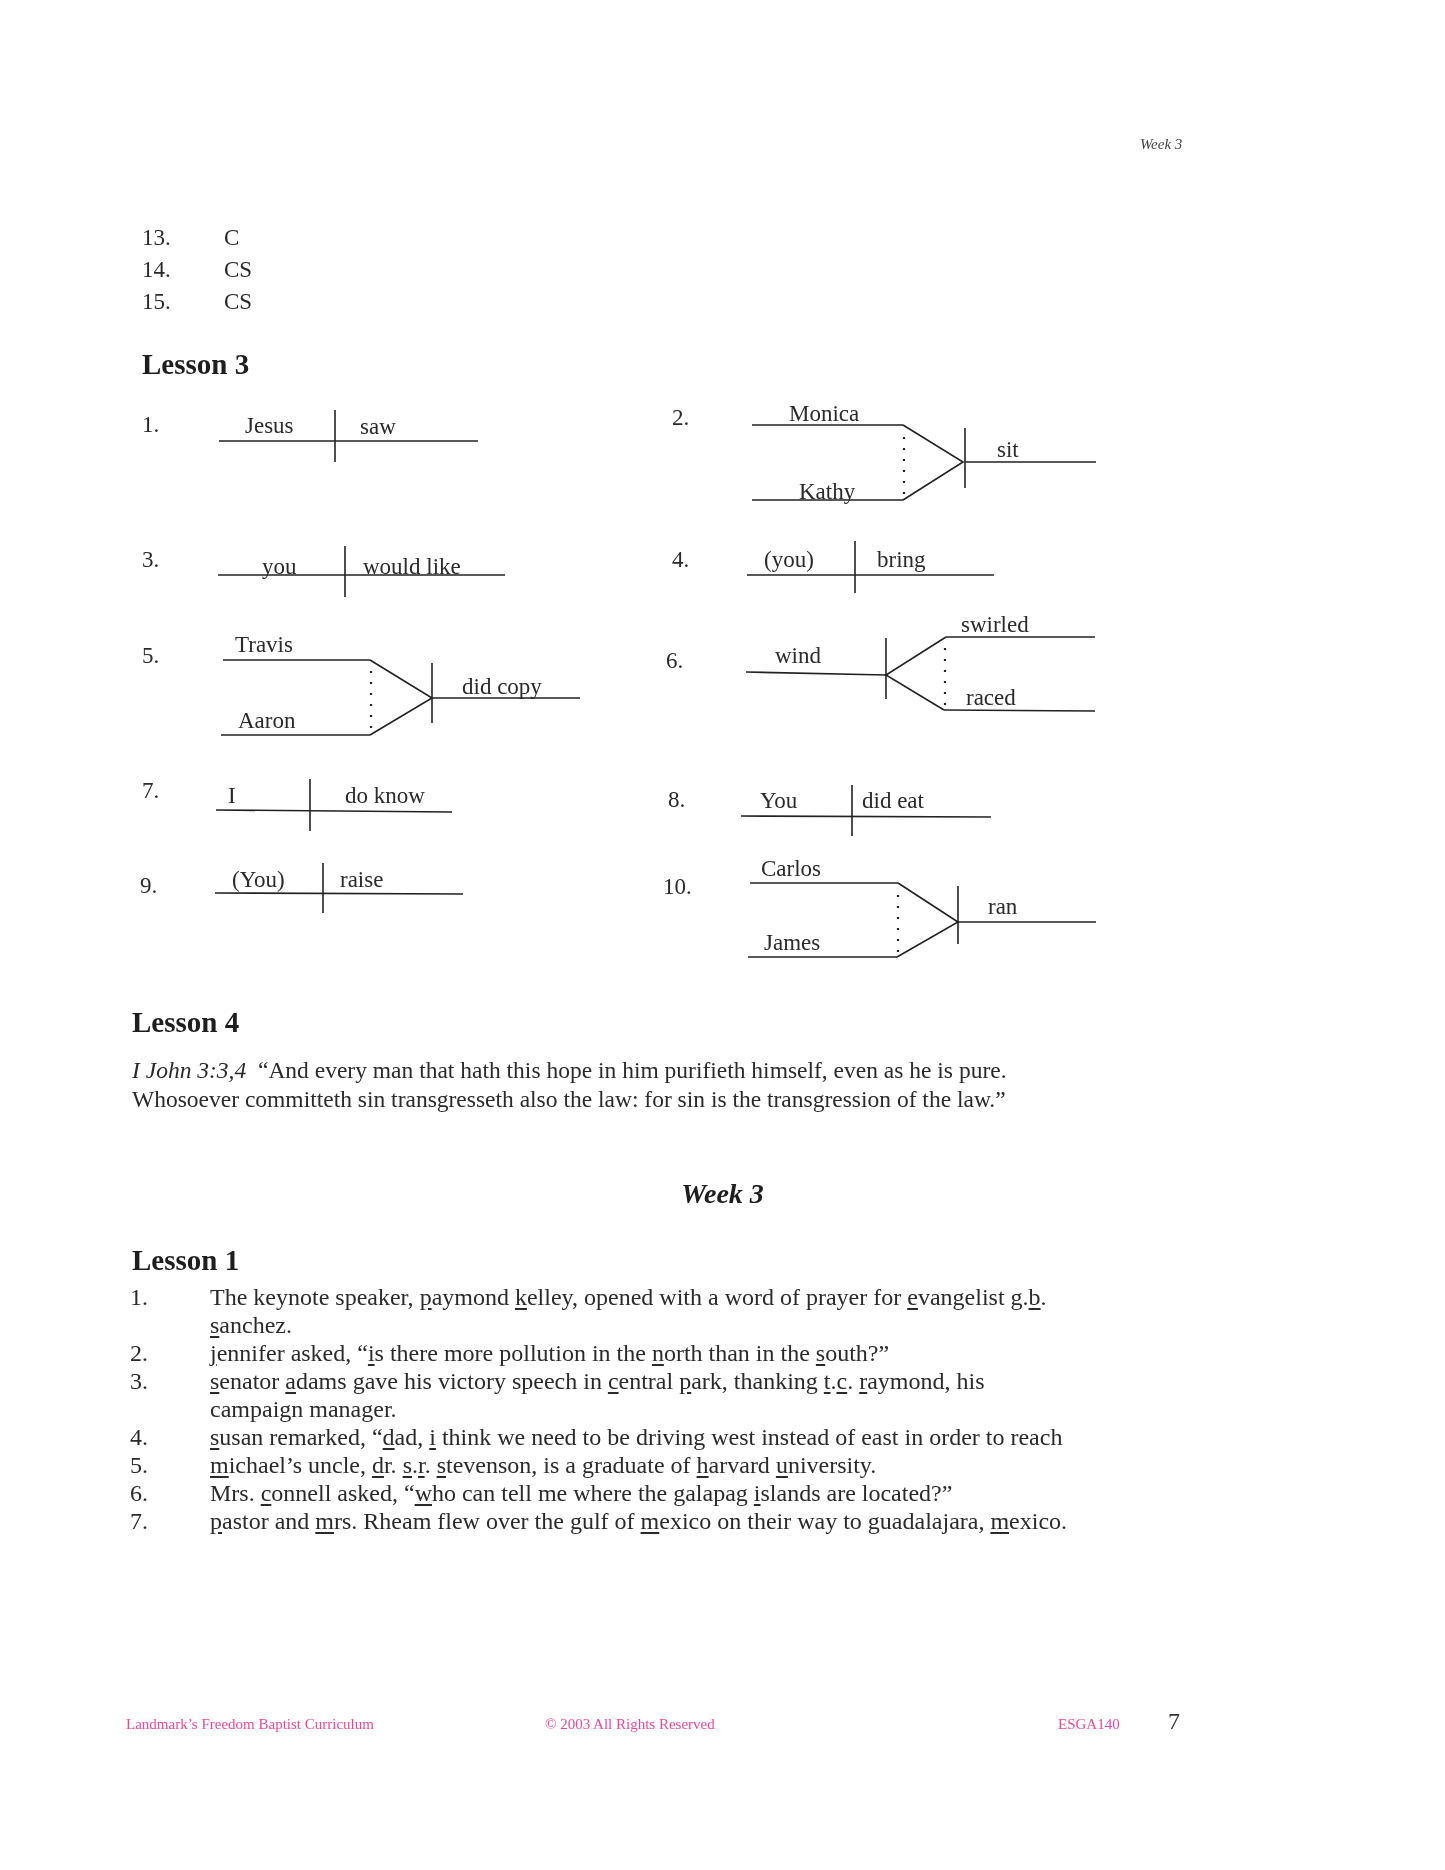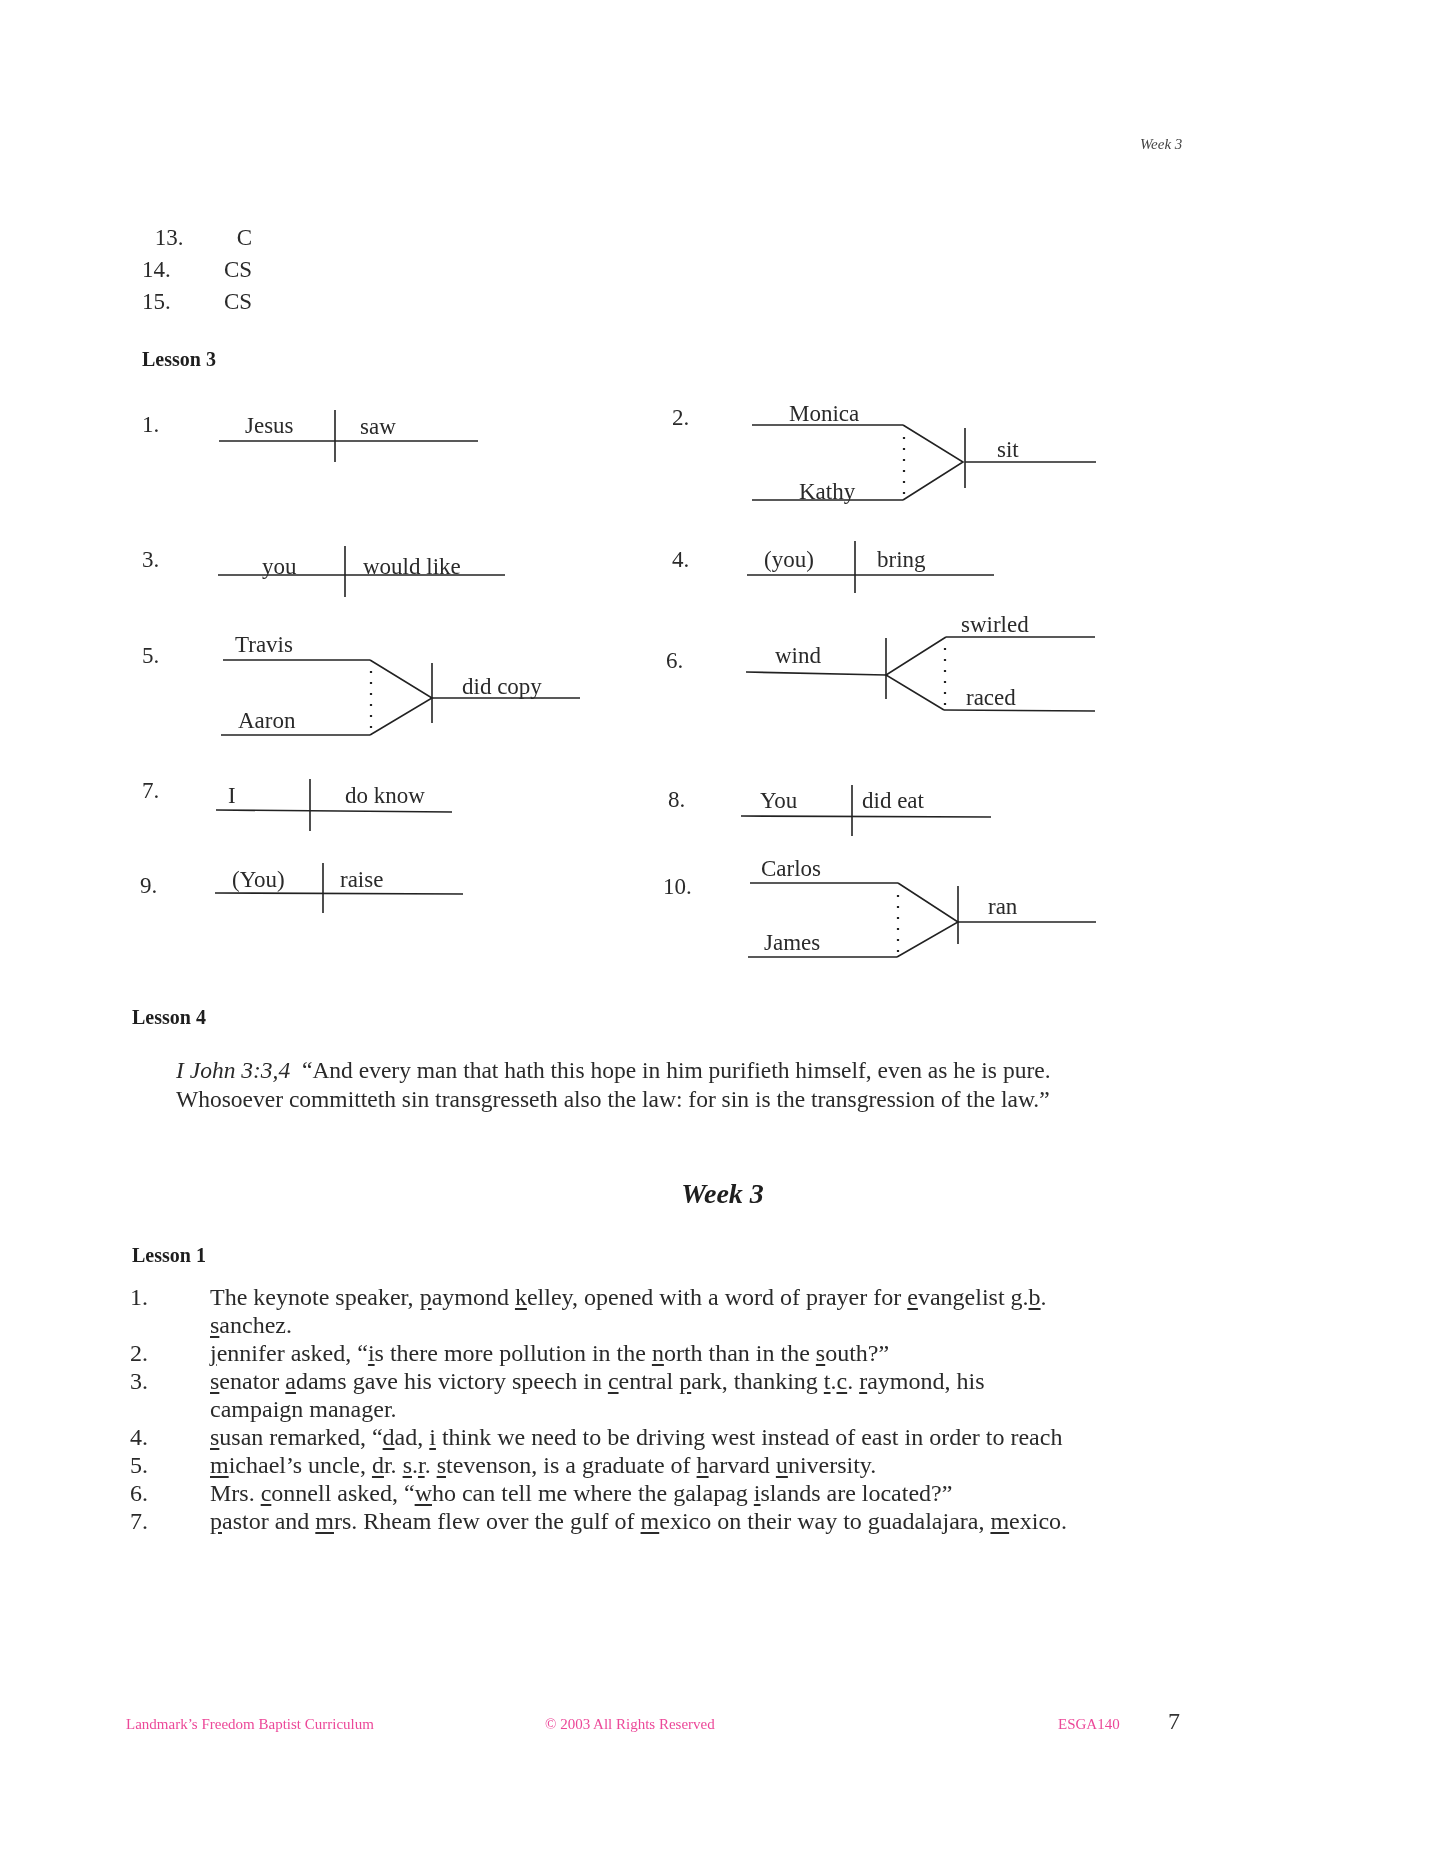--- a/index.html
+++ b/index.html
@@ -1,27 +1,27 @@
 <!DOCTYPE html>
 <html><head>
 <meta charset="utf-8">
 <style>
   html, body { margin: 0; padding: 0; background: #ffffff; }
   body { width: 1445px; height: 1870px; position: relative; overflow: hidden;
          font-family: "Liberation Serif", "DejaVu Serif", serif; color: #2a2a2a; }
   .abs { position: absolute; }
   .running-head { left: 1140px; top: 136px; font-style: italic; font-size: 15px; color: #444; }
   .prev-list { left: 142px; top: 222px; font-size: 23px; line-height: 32px; }
-  .prev-list .row { display: flex; justify-content: flex-end; }
+  .prev-list .row { display: flex; }
   .prev-list .num { width: 82px; }
-  .lesson-head { font-weight: bold; font-size: 20px; color: #1e1e1e; }
+  .lesson-head { font-weight: bold; font-size: 29px; color: #1e1e1e; }
   svg text { font-family: "Liberation Serif", "DejaVu Serif", serif; font-size: 23px; fill: #2a2a2a; }
   svg line, svg polyline { stroke: #222; stroke-width: 1.6; fill: none; }
   .dots line { stroke-dasharray: 2 9; stroke-width: 2.2; }
-  .verse { left: 132px; top: 1056px; width: 1110px; font-size: 23.5px; line-height: 29px; margin-left: 44px; }
+  .verse { left: 132px; top: 1056px; width: 1110px; font-size: 23.5px; line-height: 29px; }
   .verse .ref { font-style: italic; }
   .week-title { left: 0; width: 1445px; top: 1178px; text-align: center; font-style: italic; font-weight: bold; font-size: 28px; color: #1e1e1e; }
   .w3-list { left: 130px; top: 1283px; width: 1100px; font-size: 24px; line-height: 28px; }
   .w3-list .item { display: flex; }
   .w3-list .n { width: 80px; flex: none; }
   .w3-list .t { flex: 1; }
   .u { text-decoration: underline; text-underline-offset: 3px; }
   .footer { top: 1716px; font-size: 15px; color: #ec4899; }
   .page-num { top: 1708px; font-size: 24px; color: #333; }
 </style>

